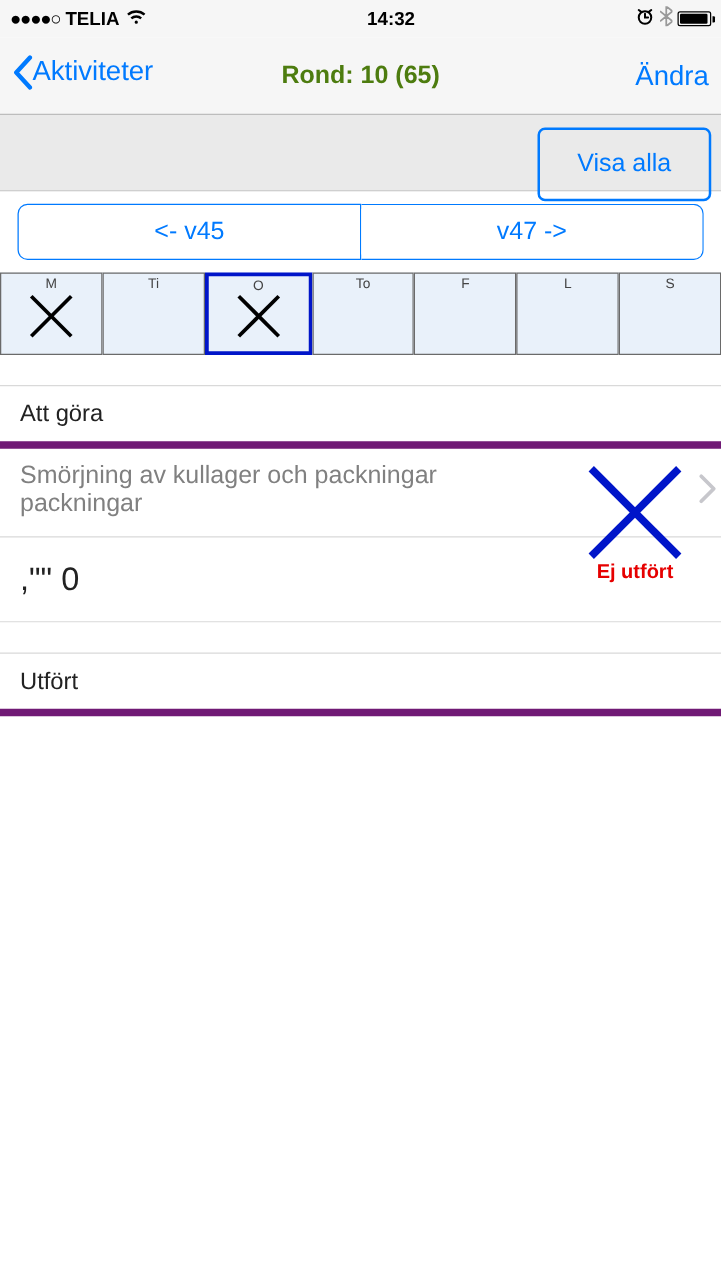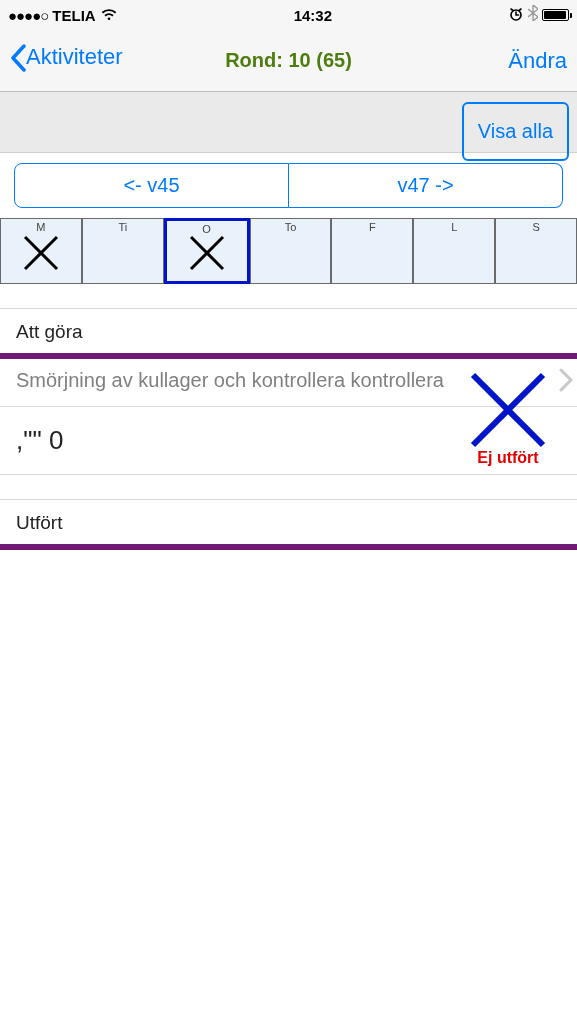--- a/index.html
+++ b/index.html
@@ -70,21 +70,21 @@
     font-size: 21px;
     color: #2a2a2a;
     font-weight: 400;
   }
   .visa-alla {
     position: absolute;
     right: 8px;
     top: 10px;
     border: 2px solid #007aff;
     border-radius: 6px;
-    padding: 16px 14px;
+    padding: 16px 30px;
     color: #007aff;
     font-size: 20px;
     background: transparent;
   }
   .week-nav {
     display: flex;
     padding: 10px 14px;
     gap: 0;
   }
   .week-btn {
@@ -268,21 +268,21 @@
     <div class="day-cell">
       <span class="day-label">S</span>
     </div>
   </div>
 
 <div class="section-gap"></div>
 
 <div class="section-header">Att göra</div>
 
 <div class="task-row">
-  <div class="task-desc">Smörjning av kullager och kontrollera kontrollera</div>
+  <div class="task-desc">Smörjning av kullager och packningar packningar</div>
   <div class="task-status">
     <svg class="big-x" viewBox="0 0 82 82">
       <line x1="6" y1="6" x2="76" y2="76" stroke="#0015c9" stroke-width="6"></line>
       <line x1="76" y1="6" x2="6" y2="76" stroke="#0015c9" stroke-width="6"></line>
     </svg>
     <span class="ej-utfort">Ej utfört</span>
   </div>
   <span class="chevron">
     <svg width="14" height="24" viewBox="0 0 14 24">
         <path d="M2 2l10 10L2 22" stroke="#c7c7cc" stroke-width="3" fill="none" stroke-linecap="round" stroke-linejoin="round"></path>

